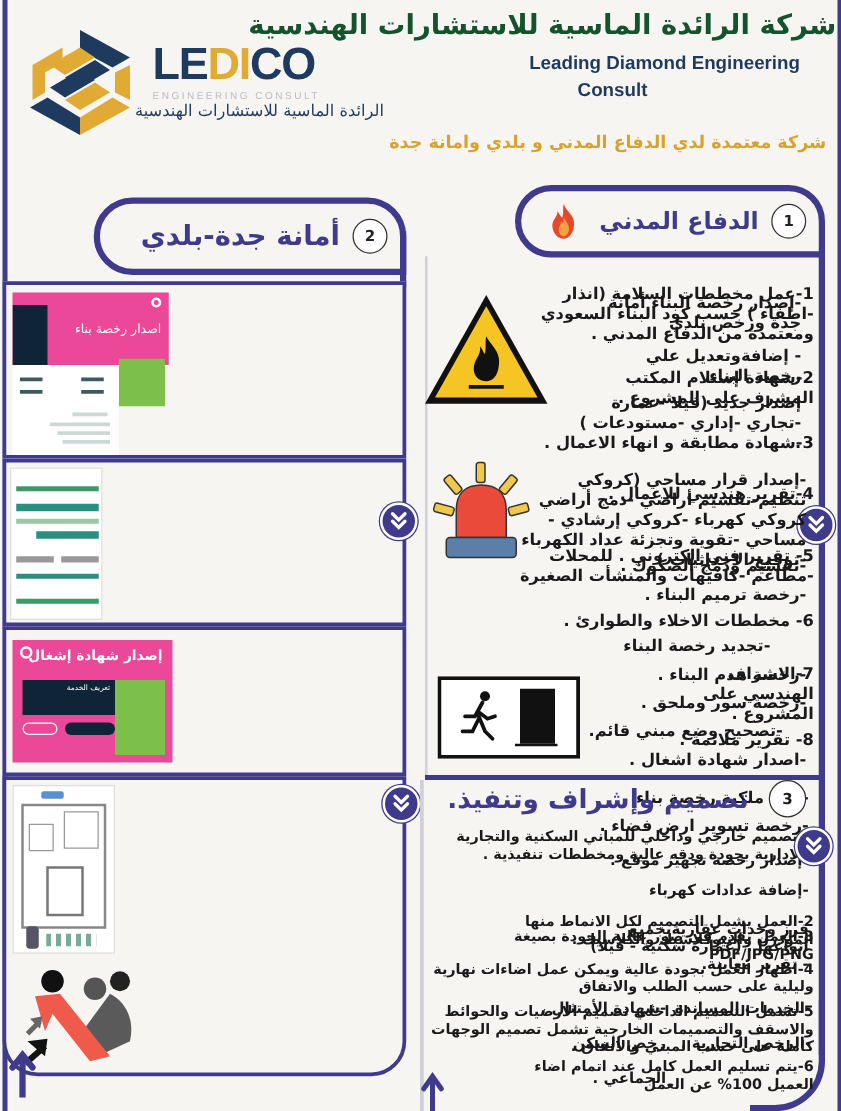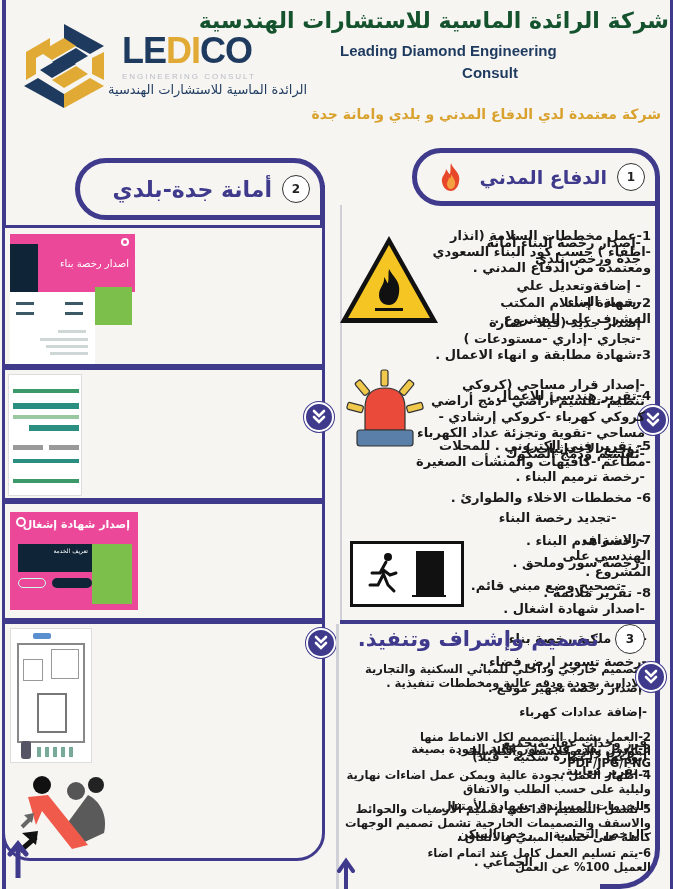--- a/index.html
+++ b/index.html
@@ -15,21 +15,21 @@
 
   
   .logo { position: absolute; left: 20px; top: 22px; width: 250px; height: 90px; }
   .logo-mark { position: absolute; left: 0; top: 0; width: 88px; height: 88px; }
   .logo-word { position: absolute; left: 102px; top: 8px; font-family: "Liberation Sans", sans-serif; font-weight: bold; font-size: 36px; letter-spacing: -1px; color: #1e3a5f; }
   .logo-word .gold { color: #e0aa35; }
   .logo-sub { position: absolute; left: 102px; top: 50px; font-family: "Liberation Sans", sans-serif; font-size: 8px; letter-spacing: 2px; color: #b8bcc4; }
   .logo-ar { position: absolute; left: 88px; top: 60px; font-size: 13px; color: #1e3a5f; direction: rtl; white-space: nowrap; }
 
   .title-ar { position: absolute; right: 4px; top: 8px; font-size: 22px; font-weight: bold; color: #14532d; direction: rtl; white-space: nowrap; }
-  .title-en1 { position: absolute; left: 340px; top: 42px; width: 300px; text-align: left; font-family: "Liberation Sans", sans-serif; font-weight: bold; font-size: 15px; color: #1e3a5f; }
+  .title-en1 { position: absolute; left: 340px; top: 42px; width: 300px; text-align: right; font-family: "Liberation Sans", sans-serif; font-weight: bold; font-size: 15px; color: #1e3a5f; }
   .title-en2 { position: absolute; left: 340px; top: 64px; width: 300px; text-align: center; font-family: "Liberation Sans", sans-serif; font-weight: bold; font-size: 15px; color: #1e3a5f; }
   .tagline { position: absolute; right: 12px; top: 106px; font-size: 14px; font-weight: bold; color: #d9a22e; direction: rtl; white-space: nowrap; }
 
   
   .pill { position: absolute; border: 5px solid #3f3a8c; border-radius: 40px; background: #f6f5f2; direction: rtl; display: flex; align-items: center; }
   .pill .num { width: 28px; height: 28px; border: 1.5px solid #333; border-radius: 50%; display: flex; align-items: center; justify-content: center; font-size: 12px; font-weight: bold; color: #222; background: #fff; flex-shrink: 0; }
   .pill .ttl { font-weight: bold; color: #3f3a8c; white-space: nowrap; margin: 0 10px; }
 
   
   .panel { position: absolute; border: 3px solid #3f3a8c; background: #f6f5f2; }

